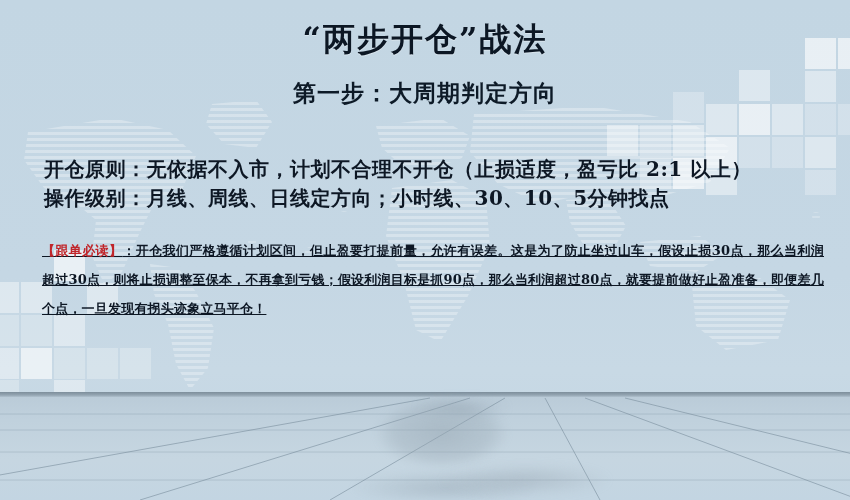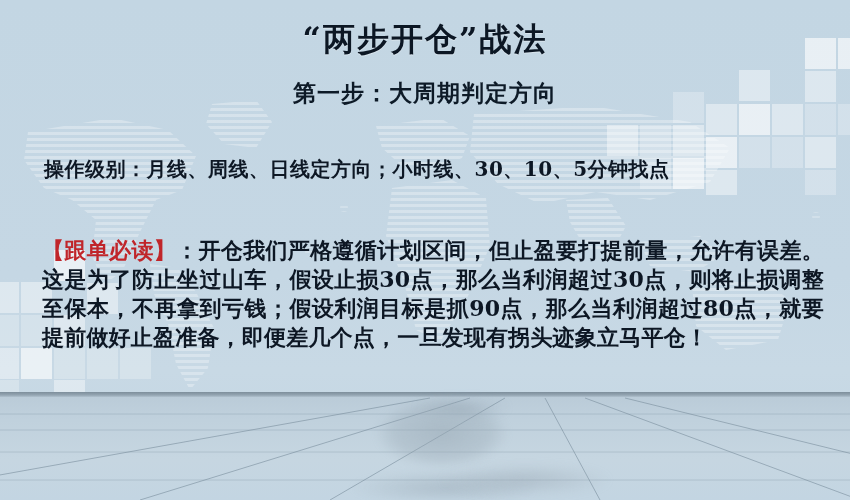--- a/index.html
+++ b/index.html
@@ -142,27 +142,28 @@
     letter-spacing: 0.5px;
     white-space: nowrap;
     font-family: "DejaVu Serif", "Liberation Serif", serif;
   }
 
   .note {
     position: absolute;
     top: 236px;
     left: 42px;
     width: 782px;
-    font-size: 22px;
+    font-size: 13px;
     font-weight: bold;
     line-height: 29px;
     color: #0d1724;
     text-align: justify;
     letter-spacing: 0.2px;
     font-family: "DejaVu Serif", "Liberation Serif", serif;
+    text-decoration: underline;
   }
   .note-tag {
     color: #c0252a;
   }
 </style>
 </head>
 <body>
 
 <div id="slide">
 
@@ -273,19 +274,20 @@
 
   <div class="content">
 
     <div class="title">“两步开仓”战法</div>
 
     <div class="steps">
       <div class="step-line">第一步：大周期判定方向</div>
     </div>
 
     <div class="rules">
+      <div class="rule-line">开仓原则：无依据不入市，计划不合理不开仓（止损适度，盈亏比 2:1 以上）</div>
       <div class="rule-line">操作级别：月线、周线、日线定方向；小时线、30、10、5分钟找点</div>
     </div>
 
     <div class="note"><span class="note-tag">【跟单必读】</span><span>：开仓我们严格遵循计划区间，但止盈要打提前量，允许有误差。这是为了防止坐过山车，假设止损30点，那么当利润超过30点，则将止损调整至保本，不再拿到亏钱；假设利润目标是抓90点，那么当利润超过80点，就要提前做好止盈准备，即便差几个点，一旦发现有拐头迹象立马平仓！</span></div>
 
   </div>
 </div>
 
 </body></html>

